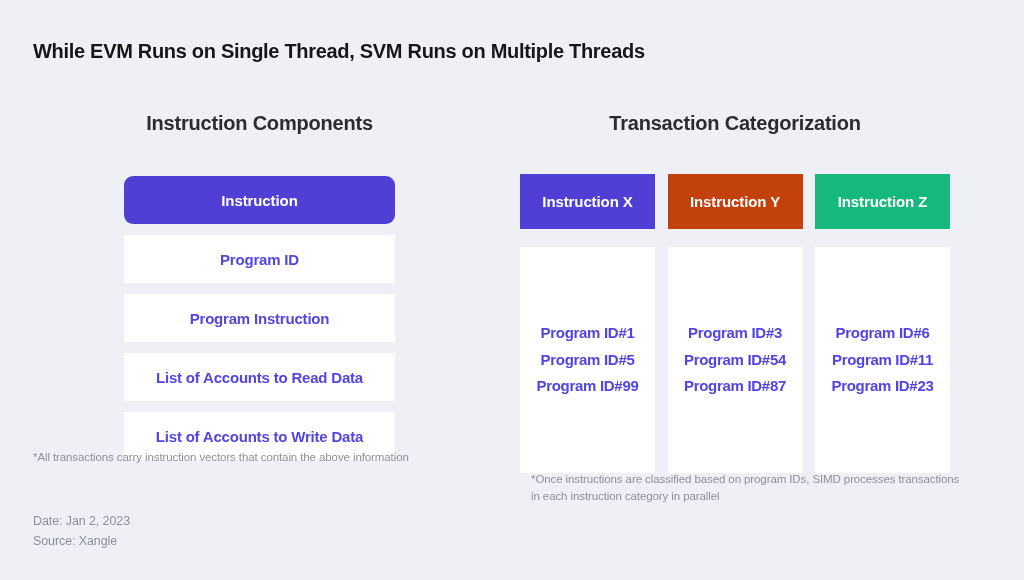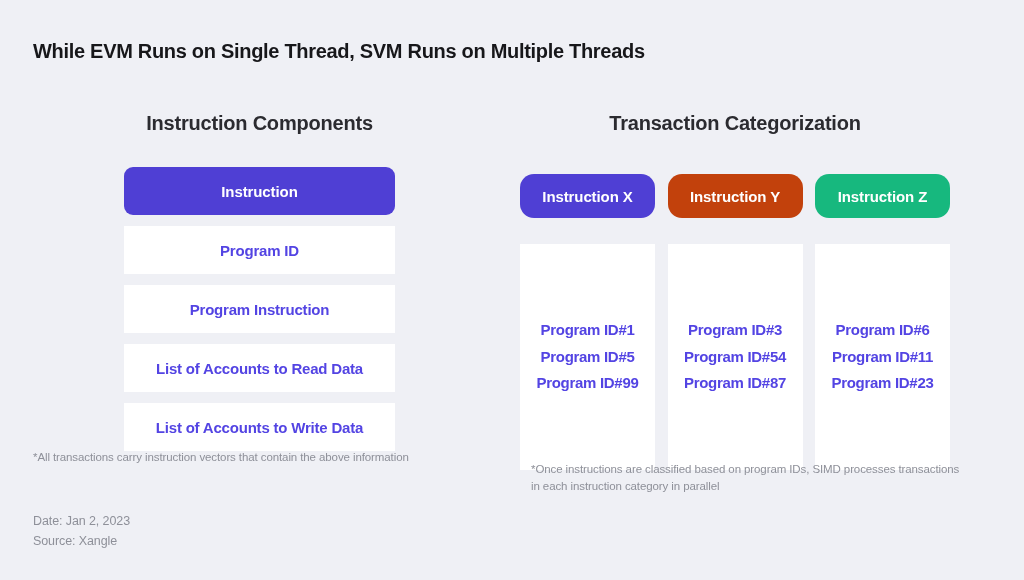--- a/index.html
+++ b/index.html
@@ -22,21 +22,21 @@
   .panel-heading {
     font-size:20px; font-weight:bold; color:#2b2b30;
     text-align:center; letter-spacing:-0.2px; white-space:nowrap;
   }
 
   
   .left-panel { left:124px; top:112px; width:271px; }
   .left-heading { width:271px; }
 
   .instr-head {
-    margin-top:32px;
+    margin-top:41px;
     height:48px; border-radius:9px;
     background:#4f3fd4;
     display:flex; align-items:center; justify-content:center;
     color:#ffffff; font-size:15px; font-weight:bold;
     letter-spacing:-0.1px;
   }
   .left-stack { margin-top:11px; display:flex; flex-direction:column; gap:11px; }
   .left-card {
     height:48px; background:#ffffff;
     display:flex; align-items:center; justify-content:center;
@@ -46,47 +46,47 @@
 
   
   .right-panel { left:520px; top:112px; width:430px; }
   .right-heading { width:430px; }
 
   .cat-row {
     margin-top:39px;
     display:flex; justify-content:space-between;
   }
   .cat-head {
-    width:135px; height:44px; border-radius:14px;
+    width:135px; height:55px; border-radius:0;
     display:flex; align-items:center; justify-content:center;
     color:#ffffff; font-size:15px; font-weight:bold;
     letter-spacing:-0.1px;
   }
   .cat-body-row {
-    margin-top:26px;
+    margin-top:18px;
     display:flex; justify-content:space-between;
   }
   .cat-card {
     width:135px; height:226px; background:#ffffff;
     display:flex; flex-direction:column;
     align-items:center; justify-content:center;
     gap:2px;
   }
   .pid {
     color:#5344e3; font-size:15px; font-weight:bold;
     letter-spacing:-0.3px; line-height:1.63; white-space:nowrap;
   }
 
   
   .note {
     position:absolute; color:#8e9099;
     font-size:11.5px; line-height:1.5; letter-spacing:-0.1px;
   }
   .note-left  { left:33px;  top:449px; width:470px; }
-  .note-right { left:531px; top:461px; width:430px; }
+  .note-right { left:531px; top:471px; width:430px; }
 
   .meta {
     position:absolute; left:33px; top:511px;
     color:#8e9099; font-size:12.5px; line-height:1.62;
     letter-spacing:-0.1px;
   }
   .meta div { white-space:nowrap; }
 
   .logo {
     position:absolute; right:33px; top:511px;

